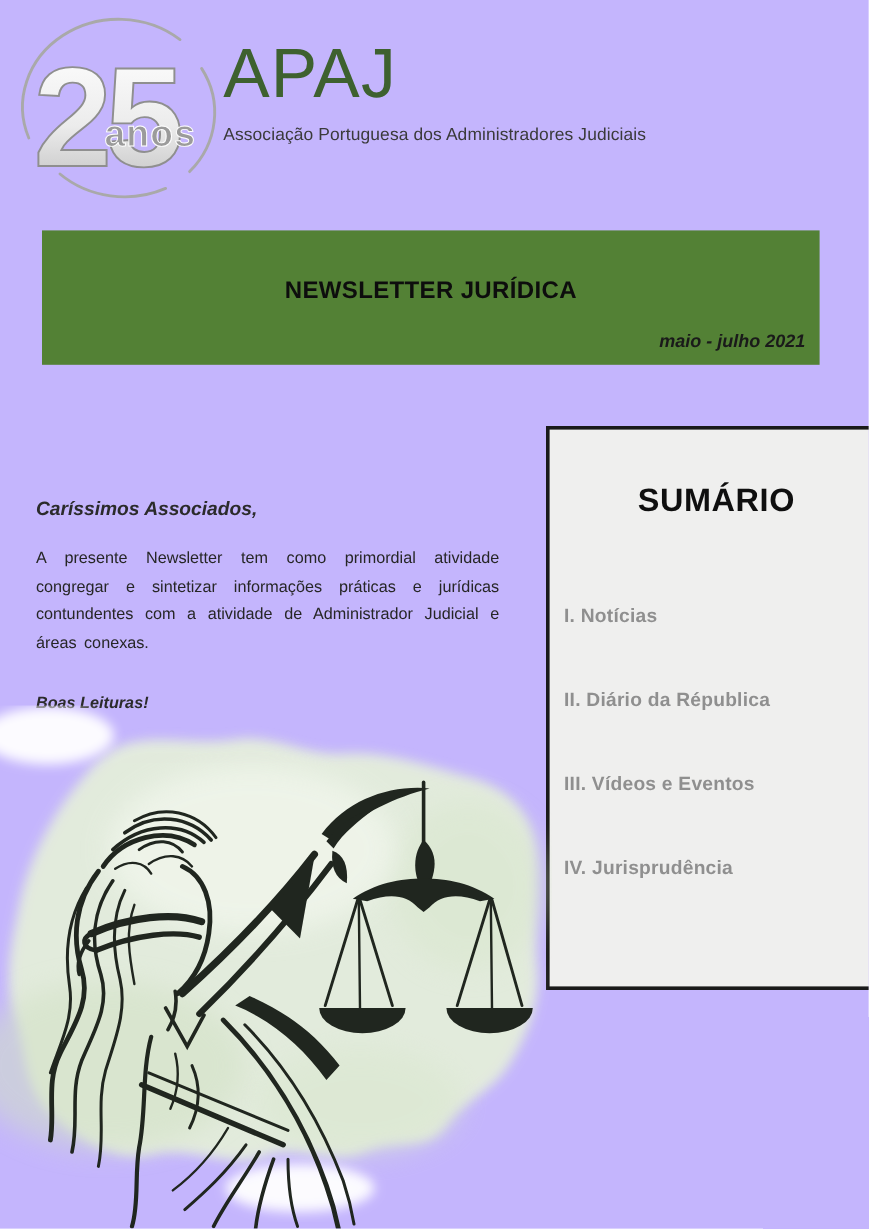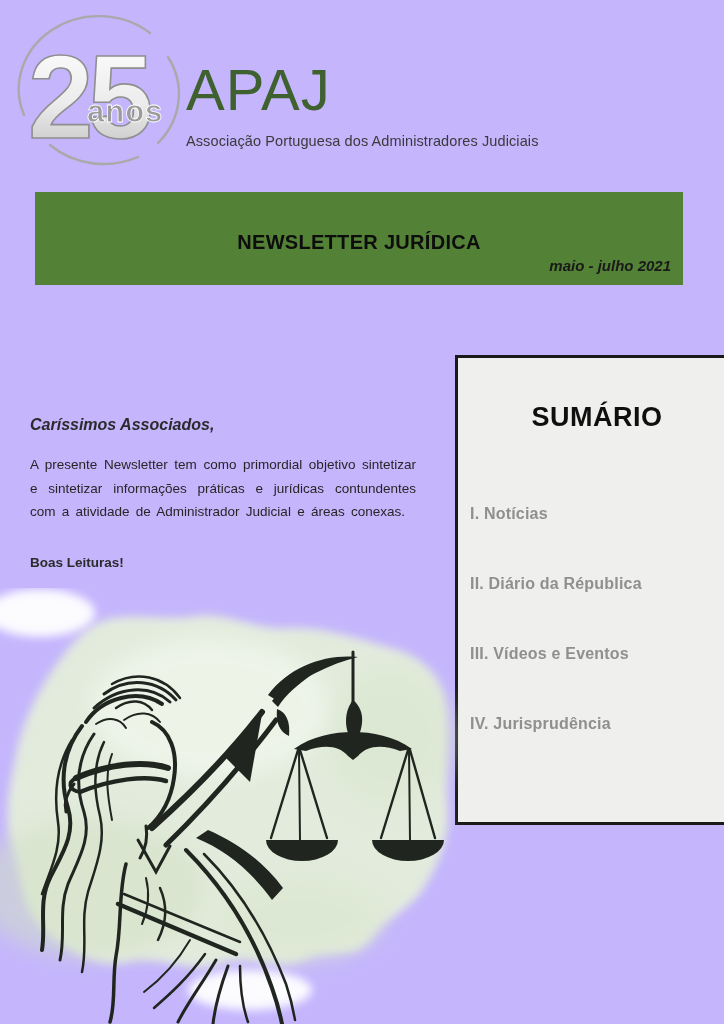--- a/index.html
+++ b/index.html
@@ -2,47 +2,47 @@
 <html><head>
 <meta charset="utf-8">
 <style>
   html,body{margin:0;padding:0;background:#ffffff;}
   .page{
     position:relative;width:724px;height:1024px;overflow:hidden;background:#c4b5fd;
     font-family:"Liberation Sans",sans-serif;color:#2b2b2b;
   }
   
   .logo{position:absolute;left:10px;top:5px;width:180px;height:165px;}
-  .org{position:absolute;left:186px;top:60px;}
+  .org{position:absolute;left:186px;top:32px;}
   .org-acronym{
     font-size:58px;line-height:60px;font-weight:400;letter-spacing:1px;color:#3e612f;
   }
   .org-name{
     margin-top:13px;font-size:14.5px;font-weight:500;color:#3a3a3a;letter-spacing:.1px;
   }
   
   .banner{
-    position:absolute;left:35px;top:192px;width:648px;height:93px;background:#538135;
+    position:absolute;left:35px;top:192px;width:648px;height:112px;background:#538135;
   }
   .banner-title{
     margin:0;padding-top:39px;text-align:center;font-size:20px;font-weight:700;
     color:#0d0d0d;letter-spacing:.3px;
   }
   .banner-period{
     position:absolute;right:12px;bottom:11px;font-size:15px;font-style:italic;
     font-weight:600;color:#1a1a1a;
   }
   
   .intro{position:absolute;left:30px;top:412px;width:386px;}
   .salutation{margin:4px 0 0;font-size:16px;font-style:italic;font-weight:600;}
   .intro-body{
     margin:19px 0 0;font-size:13.5px;line-height:23.5px;text-align:justify;
     word-spacing:2.5px;color:#262626;
   }
-  .closing{margin:31px 0 0;font-size:13.5px;font-weight:600;}
+  .closing{margin:31px 0 0;font-size:13.5px;font-style:italic;font-weight:600;}
   
   .summary{
     position:absolute;left:455px;top:355px;width:284px;height:470px;box-sizing:border-box;
     background:#efefee;border:3px solid #1a1a1a;
   }
   .summary-title{
     margin:44px 0 0;text-align:center;font-size:27px;font-weight:700;color:#0f0f0f;
     letter-spacing:.5px;
   }
   .summary-list{
@@ -81,21 +81,21 @@
     </div>
   </header>
 
   <section class="banner">
     <h1 class="banner-title">NEWSLETTER JURÍDICA</h1>
     <div class="banner-period">maio - julho 2021</div>
   </section>
 
   <section class="intro">
     <p class="salutation">Caríssimos Associados,</p>
-    <p class="intro-body">A presente Newsletter tem como primordial objetivo sintetizar e sintetizar informações práticas e jurídicas contundentes com a atividade de Administrador Judicial e áreas conexas.</p>
+    <p class="intro-body">A presente Newsletter tem como primordial atividade congregar e sintetizar informações práticas e jurídicas contundentes com a atividade de Administrador Judicial e áreas conexas.</p>
     <p class="closing">Boas Leituras!</p>
   </section>
 
   <aside class="summary">
     <h2 class="summary-title">SUMÁRIO</h2>
     <ul class="summary-list">
       <li class="summary-item">I. Notícias</li>
       <li class="summary-item">II. Diário da Républica</li>
       <li class="summary-item">III. Vídeos e Eventos</li>
       <li class="summary-item">IV. Jurisprudência</li>

